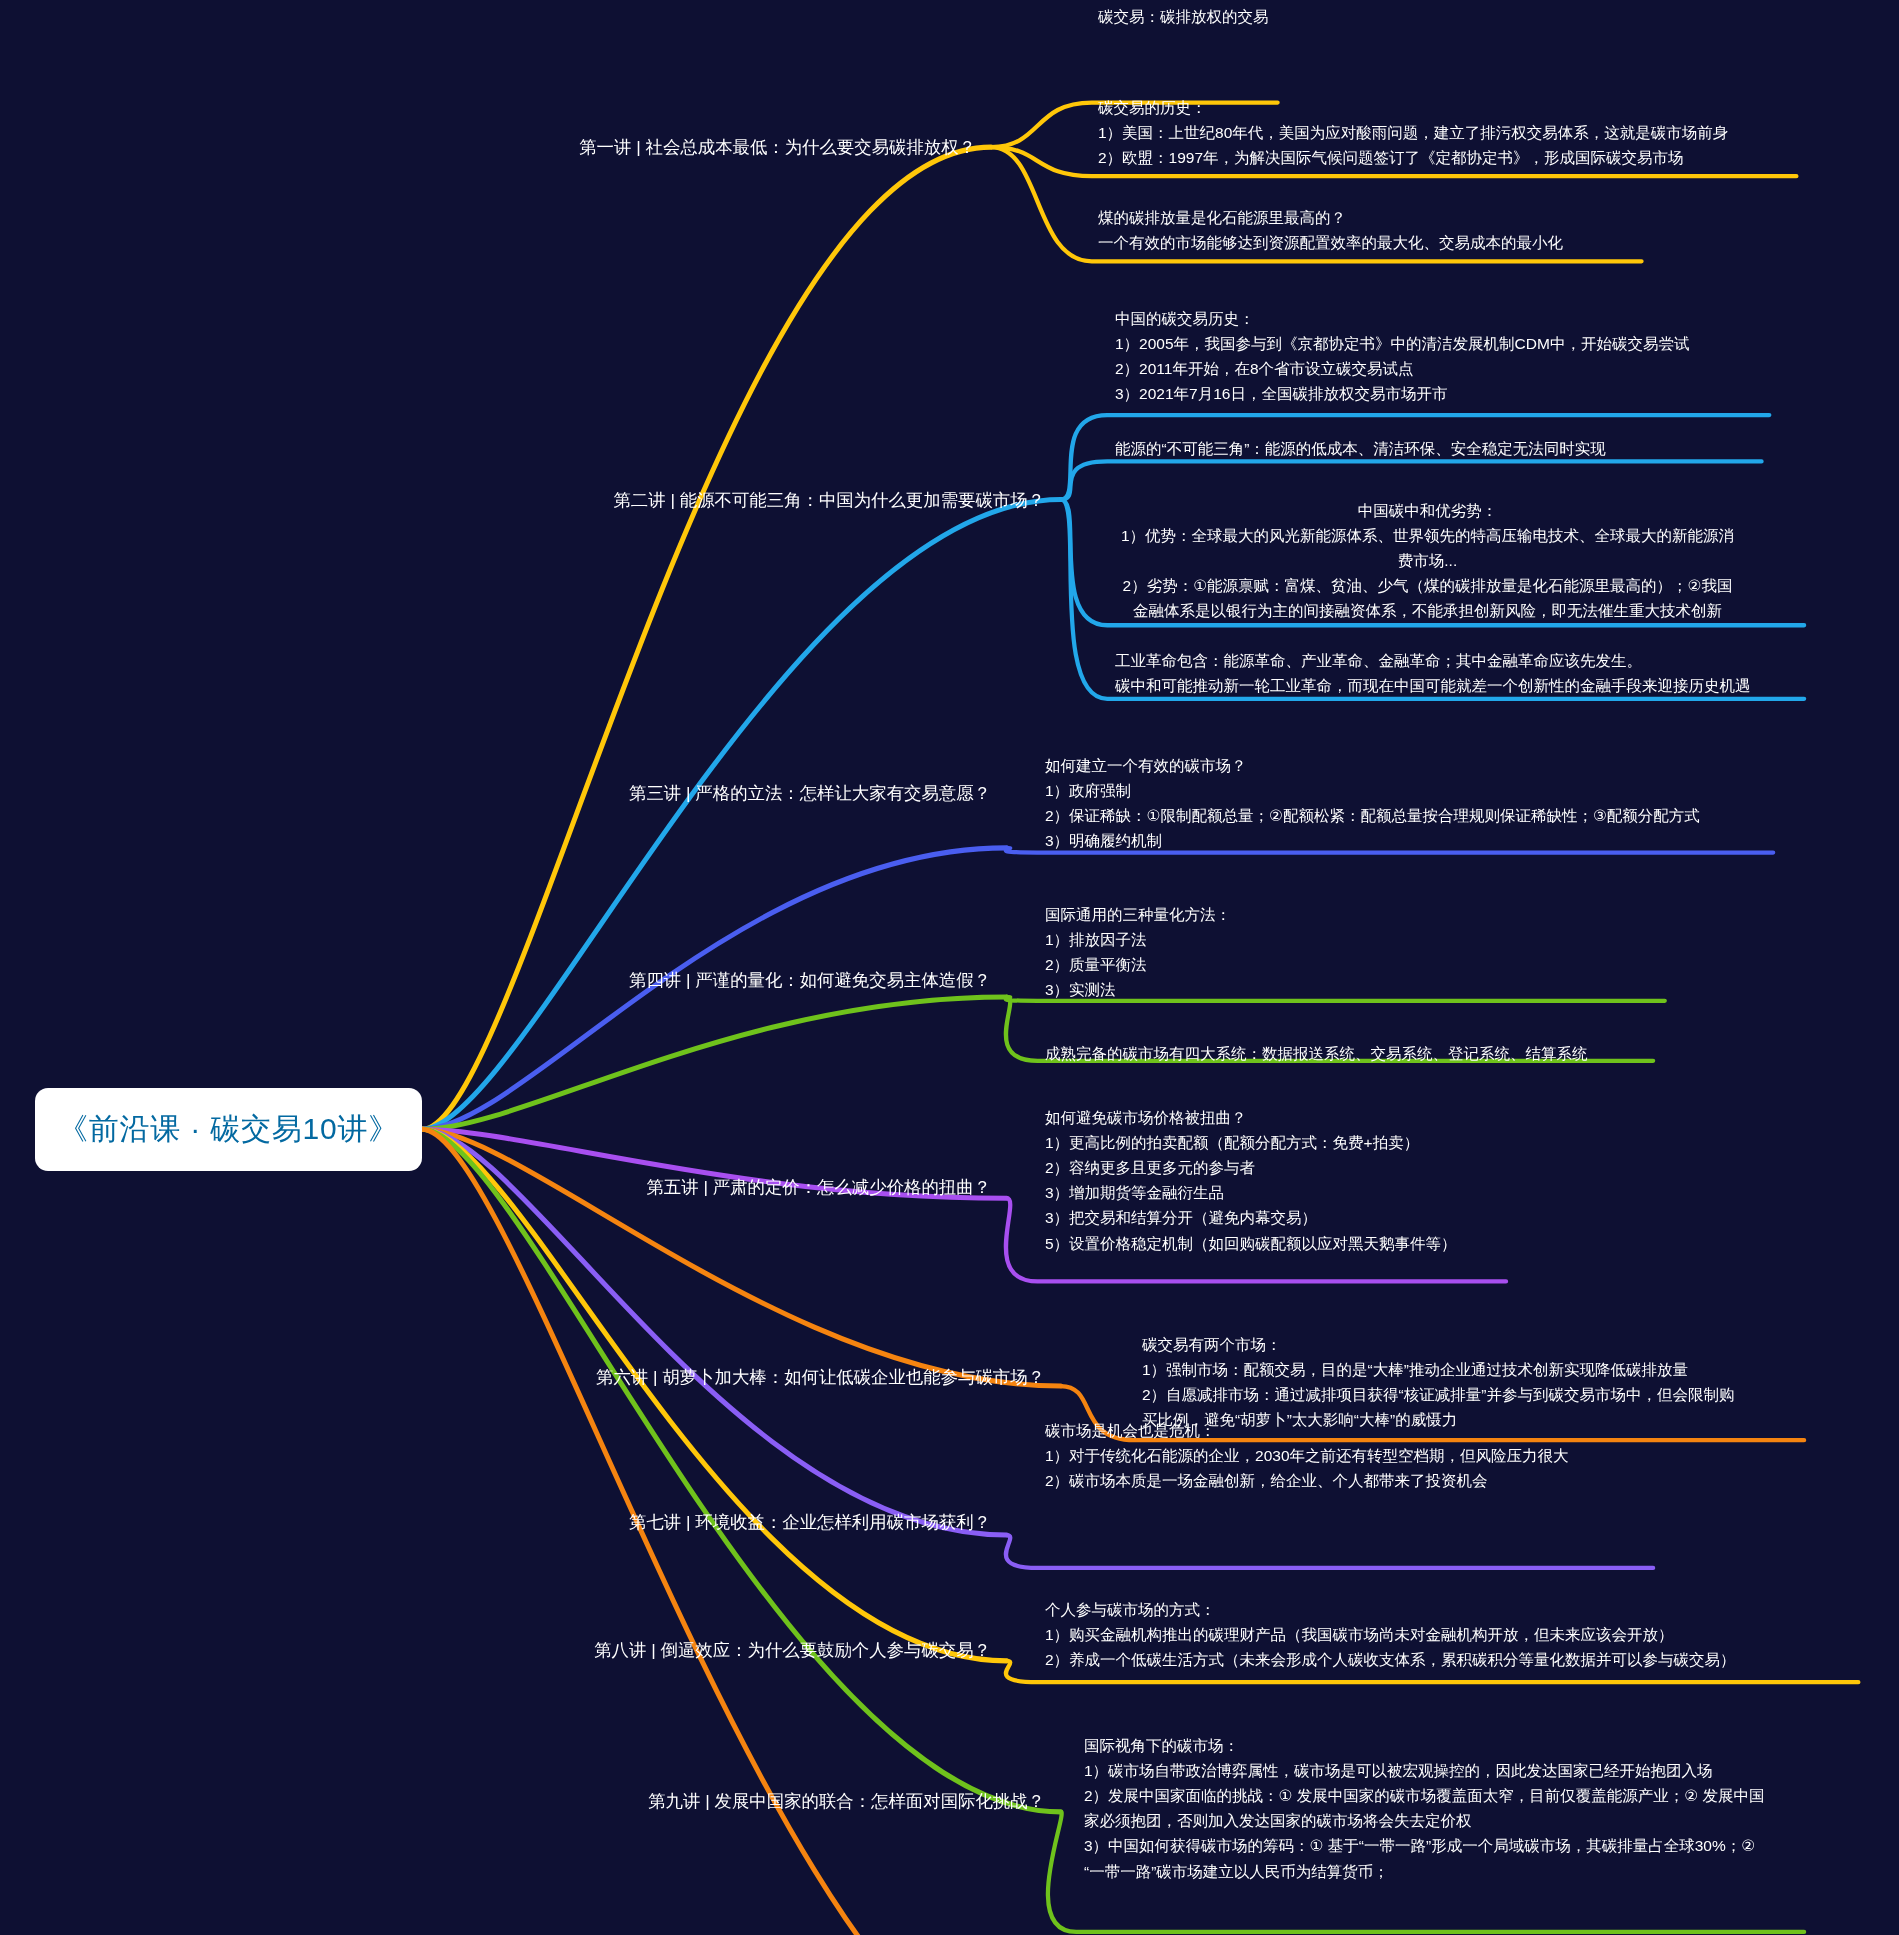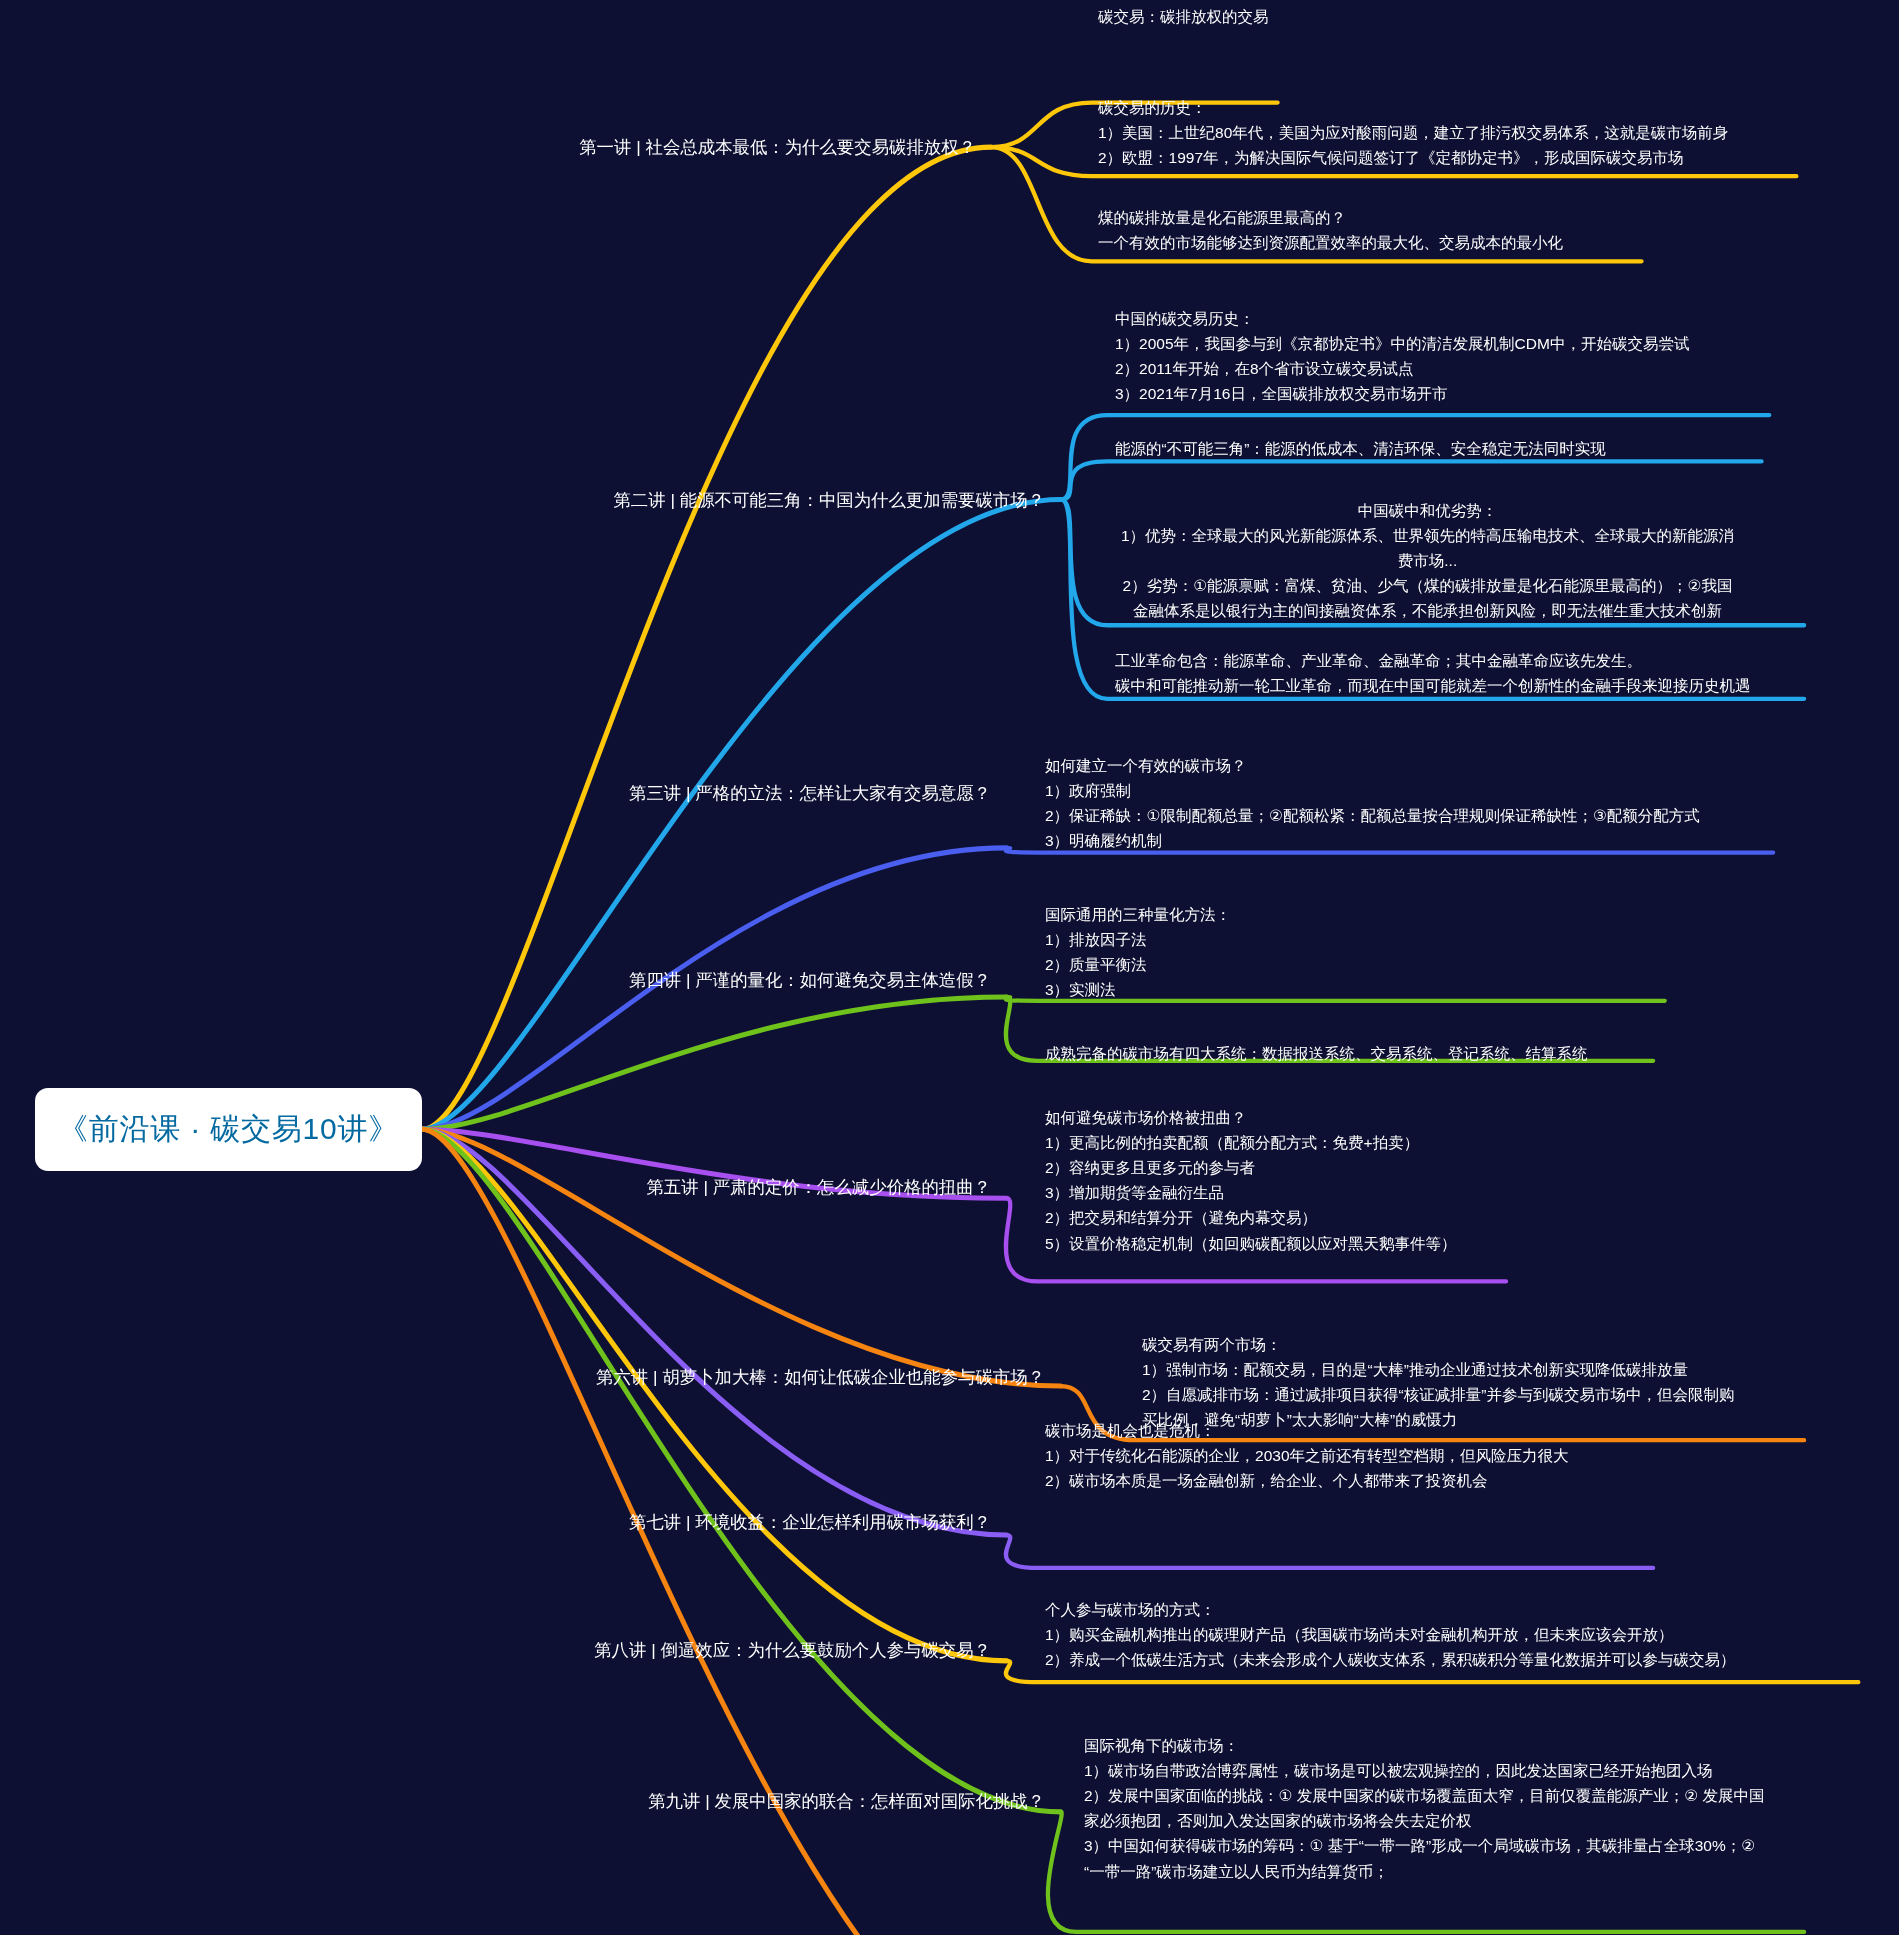--- a/index.html
+++ b/index.html
@@ -132,21 +132,21 @@
       </div>
       <div class="leaf" style="left: 1045px; top: 1041px; width: 736px;">
         <span class="ln">成熟完备的碳市场有四大系统：数据报送系统、交易系统、登记系统、结算系统</span>
       </div>
       <div class="branch-label" style="left: 0px; top: 1177px; width: 991px;">第五讲 | 严肃的定价：怎么减少价格的扭曲？</div>
       <div class="leaf" style="left: 1045px; top: 1105px; width: 736px;">
         <span class="ln">如何避免碳市场价格被扭曲？</span>
         <span class="ln">1）更高比例的拍卖配额（配额分配方式：免费+拍卖）</span>
         <span class="ln">2）容纳更多且更多元的参与者</span>
         <span class="ln">3）增加期货等金融衍生品</span>
-        <span class="ln">2）把交易和结算分开（避免内幕交易）</span>
+        <span class="ln">3）把交易和结算分开（避免内幕交易）</span>
         <span class="ln">5）设置价格稳定机制（如回购碳配额以应对黑天鹅事件等）</span>
       </div>
       <div class="branch-label" style="left: 0px; top: 1367px; width: 1045px;">第六讲 | 胡萝卜加大棒：如何让低碳企业也能参与碳市场？</div>
       <div class="leaf" style="left: 1142px; top: 1332px; width: 716px;">
         <span class="ln">碳交易有两个市场：</span>
         <span class="ln">1）强制市场：配额交易，目的是“大棒”推动企业通过技术创新实现降低碳排放量</span>
         <span class="ln">2）自愿减排市场：通过减排项目获得“核证减排量”并参与到碳交易市场中，但会限制购</span>
         <span class="ln">买比例，避免“胡萝卜”太大影响“大棒”的威慑力</span>
       </div>
       <div class="branch-label" style="left: 0px; top: 1512px; width: 991px;">第七讲 | 环境收益：企业怎样利用碳市场获利？</div>

